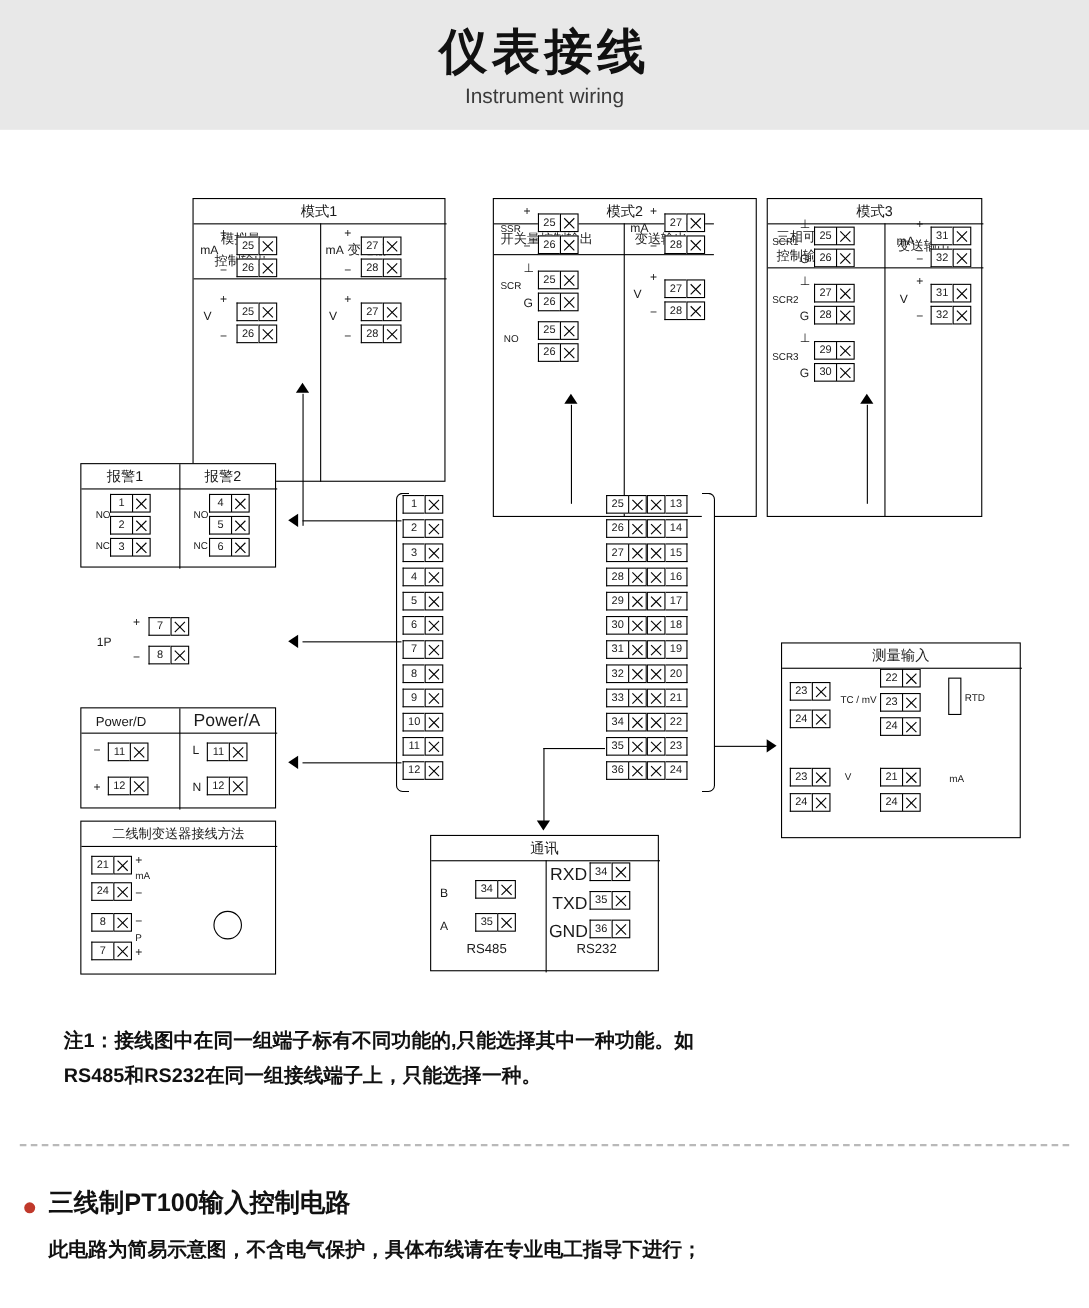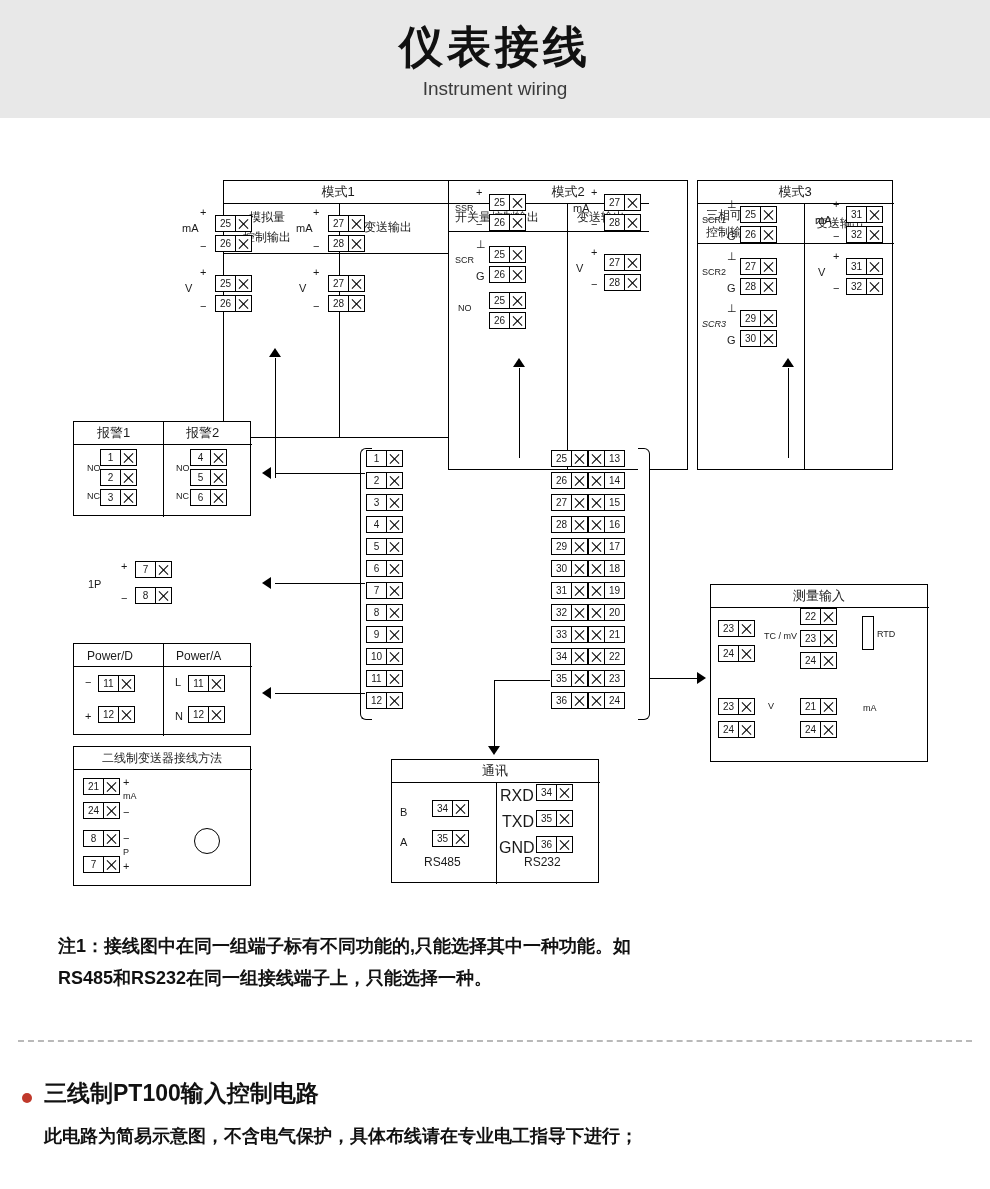--- a/index.html
+++ b/index.html
@@ -82,21 +82,21 @@
 </head>
 <body>
 
 <div class="header">
   <div class="title">仪表接线</div>
   <div class="subtitle">Instrument wiring</div>
 </div>
 
 <div class="canvas">
 
-  <div class="box" style="left:175px;top:62px;width:230px;height:258px;margin-left:48px;">
+  <div class="box" style="left:175px;top:62px;width:230px;height:258px;">
     <div class="boxtitle" style="top:0;">模式1</div>
     <div class="hline" style="left:0;top:22px;width:230px;"></div>
     <div class="hline" style="left:0;top:72px;width:230px;"></div>
     <div class="vline" style="left:115px;top:22px;height:235px;"></div>
     <div class="lbl" style="left:25px;top:30px;font-size:12px;">模拟量</div>
     <div class="lbl" style="left:19px;top:50px;font-size:12px;">控制输出</div>
     <div class="lbl" style="left:140px;top:40px;font-size:12px;">变送输出</div>
   </div>
 
   <div class="lbl" style="left:200px;top:88px;">+</div>
@@ -237,21 +237,21 @@
   <div class="lbl" style="left:727px;top:164px;">G</div>
   <div class="term" style="left:740px;top:140px;">
     <div class="tn">27</div>
       <div class="screw"></div>
   </div>
   <div class="term" style="left:740px;top:160px;">
     <div class="tn">28</div>
       <div class="screw"></div>
   </div>
   <div class="lbl" style="left:727px;top:184px;">⊥</div>
-  <div class="lbl xs" style="left:702px;top:200px;font-style:italic;">SCR3</div>
+  <div class="lbl xs" style="left:702px;top:200px;">SCR3</div>
   <div class="lbl" style="left:727px;top:216px;">G</div>
   <div class="term" style="left:740px;top:192px;">
     <div class="tn">29</div>
       <div class="screw"></div>
   </div>
   <div class="term" style="left:740px;top:212px;">
     <div class="tn">30</div>
       <div class="screw"></div>
   </div>
 
@@ -322,21 +322,21 @@
   </div>
   <div class="term" style="left:135px;top:469px;">
     <div class="tn">8</div>
       <div class="screw"></div>
   </div>
 
   <div class="box" style="left:73px;top:525px;width:178px;height:92px;">
     <div class="hline" style="left:0;top:22px;width:178px;"></div>
     <div class="vline" style="left:89px;top:0;height:92px;"></div>
     <div class="lbl" style="left:13px;top:6px;font-size:12px;">Power/D</div>
-    <div class="lbl" style="left:102px;top:6px;font-size:12px;text-align:right;">Power/A</div>
+    <div class="lbl" style="left:102px;top:6px;font-size:16px;text-align:right;">Power/A</div>
   </div>
   <div class="lbl" style="left:85px;top:558px;">−</div>
   <div class="lbl" style="left:85px;top:592px;">+</div>
   <div class="term" style="left:98px;top:557px;">
     <div class="tn">11</div>
       <div class="screw"></div>
   </div>
   <div class="term" style="left:98px;top:588px;">
     <div class="tn">12</div>
       <div class="screw"></div>

